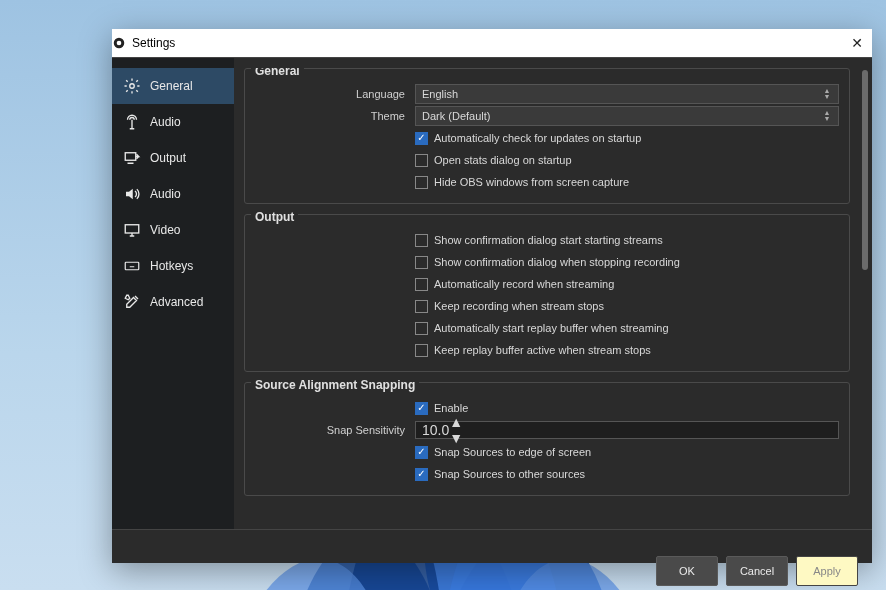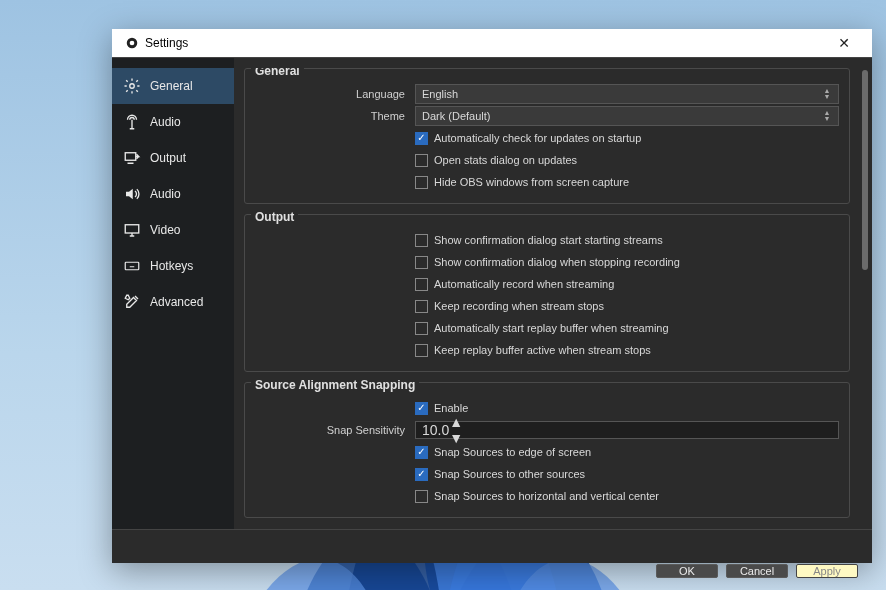--- a/index.html
+++ b/index.html
@@ -19,21 +19,21 @@
     left: 112px; top: 29px;
     width: 760px; height: 534px;
     background: #2b2b2b;
     box-shadow: 0 8px 30px rgba(0,0,0,.35);
     display: flex; flex-direction: column;
     z-index: 10;
   }
 
   .titlebar {
     height: 28px; background: #fff; color: #000;
-    display: flex; align-items: center; padding: 0 13px;
+    display: flex; align-items: center; padding: 0 0;
     font-size: 12px;
   }
   .titlebar .ticon { margin-right: 6px; display: flex; align-items:center; }
   .titlebar .ttext { flex: 1; }
   .titlebar .tclose { width: 30px; text-align: center; font-size: 14px; color:#222; cursor:pointer;}
 
   .body {
     flex: 1; display: flex; background: #2b2b2b; border-top: 1px solid #444;
     overflow: hidden;
   }
@@ -105,21 +105,21 @@
   }
   .chk.on { background: #2a6bbf; border-color: #2a6bbf; }
   .chk.on::after { content: "✓"; font-size: 10px; color:#fff; }
 
   .footer {
     height: 34px; background: #2b2b2b; border-top: 1px solid #444;
     display: flex; justify-content: flex-end; align-items: center;
     padding: 0 14px; gap: 8px;
   }
   .btn {
-    min-width: 62px; height: 14px; background: #4a4a4a; color: #eaeaea;
+    min-width: 62px; height: 30px; background: #4a4a4a; color: #eaeaea;
     border: 1px solid #5a5a5a; font-size: 11px;
     display: flex; align-items: center; justify-content: center; cursor: pointer;
     border-radius: 2px;
     margin-top: 48px;
   }
   .btn.disabled { color: #888; background:#fef9c3; border-color:#444; cursor:default;}
 </style>
 </head>
 <body>
 
@@ -255,21 +255,21 @@
                 <span class="lbl"></span>
                 <div class="ctrl">
               <span class="chk on"></span>
               <span>Automatically check for updates on startup</span>
             </div>
               </div>
             <div class="row">
                 <span class="lbl"></span>
                 <div class="ctrl">
               <span class="chk"></span>
-              <span>Open stats dialog on updates</span>
+              <span>Open stats dialog on startup</span>
             </div>
               </div>
             <div class="row">
                 <span class="lbl"></span>
                 <div class="ctrl">
               <span class="chk"></span>
               <span>Hide OBS windows from screen capture</span>
             </div>
               </div>
           </div>
@@ -349,27 +349,20 @@
               <span>Snap Sources to edge of screen</span>
             </div>
               </div>
             <div class="row">
                 <span class="lbl"></span>
                 <div class="ctrl">
               <span class="chk on"></span>
               <span>Snap Sources to other sources</span>
             </div>
               </div>
-            <div class="row">
-                <span class="lbl"></span>
-                <div class="ctrl">
-              <span class="chk"></span>
-              <span>Snap Sources to horizontal and vertical center</span>
-            </div>
-              </div>
           </div>
         </div>
 
       </div>
     </div>
   </div>
 
   <div class="footer">
     <div class="btn">OK</div>
     <div class="btn">Cancel</div>

